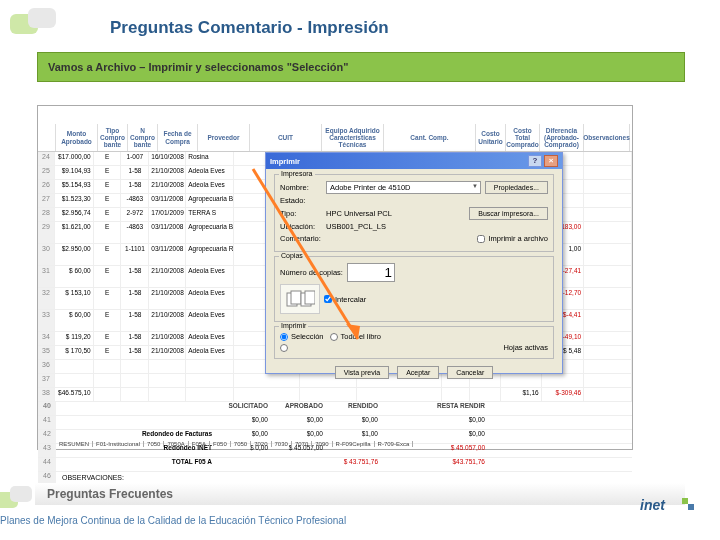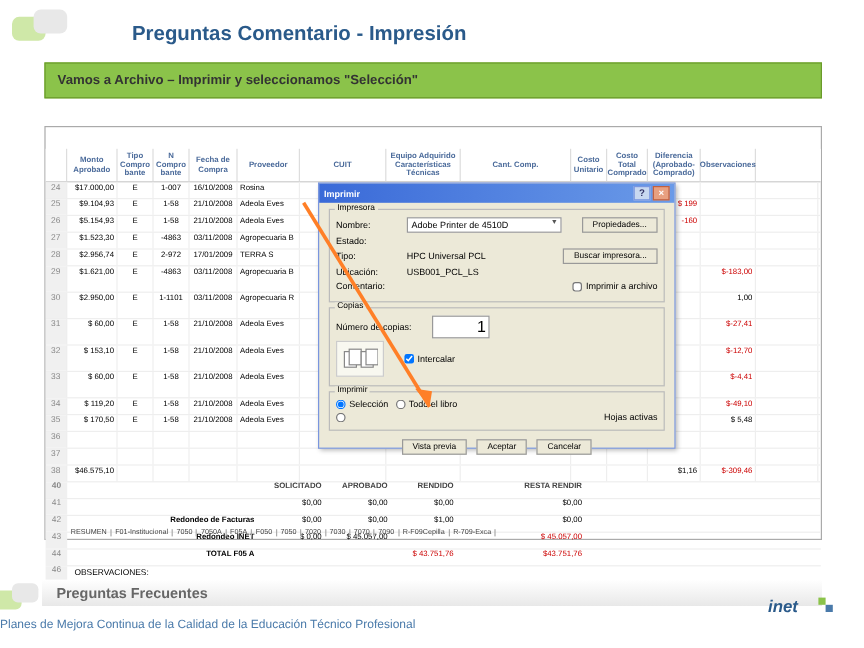--- a/index.html
+++ b/index.html
@@ -3,21 +3,21 @@
 <meta charset="utf-8">
 <style>
   * { box-sizing: border-box; margin: 0; padding: 0; }
   body { width: 720px; height: 540px; font-family: Arial, sans-serif; background: #fff; position: relative; overflow: hidden; }
   .slide { width: 720px; height: 540px; position: relative; background: #fff; }
   .bg-accent { position: absolute; left: 0; top: 0; width: 70px; height: 40px; }
   .bg-accent svg { width: 100%; height: 100%; }
   .title { position: absolute; left: 110px; top: 18px; font-size: 17px; font-weight: bold; color: #2a5a8a; }
   .instruction-bar { position: absolute; left: 37px; top: 52px; width: 648px; height: 30px; background: #8bc34a; border: 1px solid #6a9a2a; display: flex; align-items: center; padding: 0 10px; }
   .instruction { font-size: 11px; font-weight: bold; color: #333; }
-  .screenshot-area { position: absolute; left: 37px; top: 105px; width: 648px; height: 345px; border: 1px solid #aaa; background: #fff; }
+  .screenshot-area { position: absolute; left: 37px; top: 105px; width: 596px; height: 345px; border: 1px solid #aaa; background: #fff; }
   .sheet { position: absolute; left: 0; top: 18px; width: 100%; height: 100%; }
   .headers { display: flex; font-size: 6.5px; font-weight: bold; color: #4a6a9a; background: #fff; border-bottom: 1px solid #ccc; height: 28px; }
   .headers > div { padding: 2px 1px; border-right: 1px solid #ddd; text-align: center; display: flex; align-items: center; justify-content: center; line-height: 1.1; }
   .col-rn { width: 18px; }
   .col-a { width: 42px; }
   .col-b { width: 30px; }
   .col-c { width: 30px; }
   .col-d { width: 40px; }
   .col-e { width: 52px; }
   .col-f { width: 72px; }
@@ -56,21 +56,21 @@
   .tabs { position: absolute; left: 18px; bottom: 2px; font-size: 6px; color: #444; }
   .tabs span { padding: 0 3px; border-right: 1px solid #aaa; }
   .print-dialog { position: absolute; left: 227px; top: 46px; width: 298px; height: 222px; background: #ece9d8; border: 1px solid #7a96df; box-shadow: 2px 2px 4px rgba(0,0,0,0.3); font-size: 7.5px; }
   .dlg-title { background: linear-gradient(90deg, #3a6ad8 0%, #6a9ae8 100%); color: #fff; height: 16px; display: flex; align-items: center; padding: 0 4px; justify-content: space-between; font-weight: bold; }
   .dlg-close { display: flex; gap: 2px; }
   .dlg-close span { width: 14px; height: 12px; background: #e8a080; border: 1px solid #c06040; color: #fff; text-align: center; font-size: 8px; line-height: 10px; }
   .dlg-close .q { background: #c8d8f0; border-color: #7a96df; color: #336; }
   .dlg-body { padding: 5px 8px; }
   .dlg-group { border: 1px solid #bbb; padding: 4px 5px 5px; margin-bottom: 4px; position: relative; }
   .dlg-group-title { position: absolute; top: -5px; left: 4px; background: #ece9d8; padding: 0 2px; font-size: 7px; }
-  .dlg-row { display: flex; align-items: center; margin: 2px 0; gap: 17px; }
+  .dlg-row { display: flex; align-items: center; margin: 2px 0; gap: 4px; }
   .dlg-label { width: 42px; }
   .dlg-val { flex: 1; }
   .dlg-combo { background: #fff; border: 1px solid #999; padding: 1px 3px; position: relative; }
   .dlg-combo::after { content: "▼"; position: absolute; right: 2px; font-size: 6px; color: #555; }
   .dlg-btn { background: #ece9d8; border: 1px solid #999; padding: 2px 8px; font-size: 7px; }
   .dlg-cols { display: flex; gap: 6px; }
   .dlg-col { flex: 1; }
   .dlg-radio, .dlg-check { display: flex; align-items: center; gap: 3px; margin: 1px 0; justify-content: space-between; }
   .dlg-radio input, .dlg-check input { width: 8px; height: 8px; }
   .dlg-input { background: #fff; border: 1px solid #999; width: 48px; padding: 1px 2px; text-align: right; }

